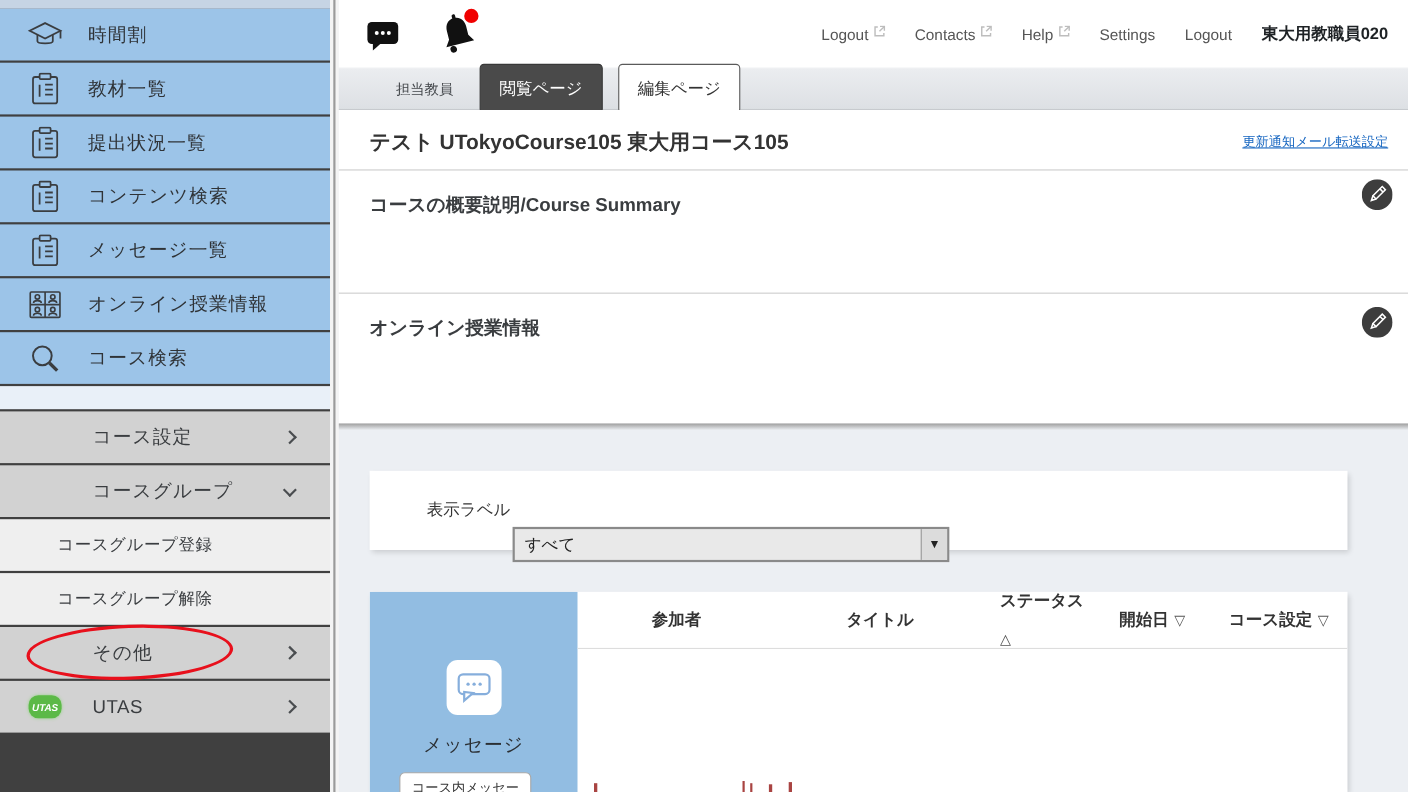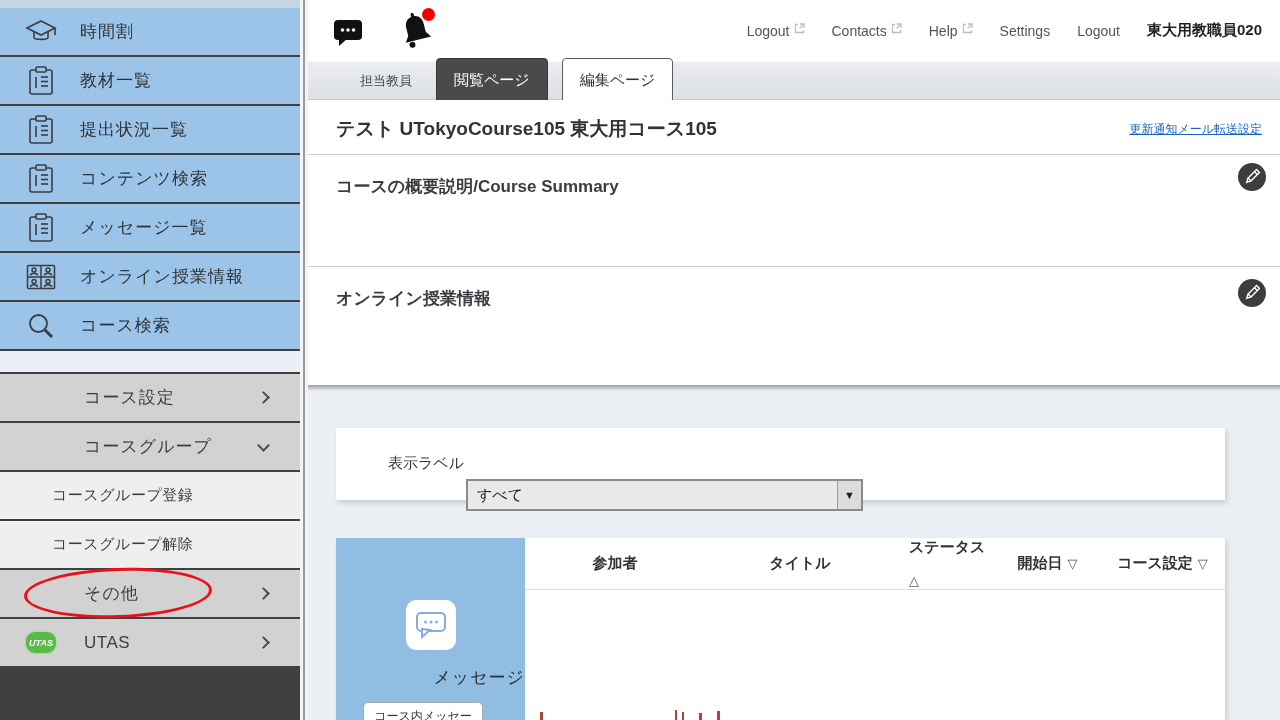--- a/index.html
+++ b/index.html
@@ -60,21 +60,21 @@
   .filter-panel { position:absolute; left:336px; top:428px; width:889px; height:72px; background:#FFFFFF; box-shadow:2px 3px 5px rgba(0,0,0,.15); }
   .filter-label { position:absolute; left:52px; top:26px; font-size:15px; color:#333; }
   .dropdown { position:absolute; left:130px; top:19px; width:397px; height:32px; background:#E9E9E9; border:2px solid #8A8A8A; display:flex; align-items:center; cursor:pointer;margin-top:32px; }
   .dd-value { margin-left:9px; font-size:15px; color:#222; flex:1; }
   .dd-arrow { width:24px; height:100%; border-left:1px solid #9A9A9A; background:#DCDCDC; display:flex; align-items:center; justify-content:center; font-size:11px; color:#222; }
 
   
   .table-panel { position:absolute; left:336px; top:538px; width:889px; height:182px; background:#FFFFFF; box-shadow:2px 3px 5px rgba(0,0,0,.15); overflow:hidden; }
   .msg-cell { position:absolute; left:0; top:0; width:189px; height:182px; background:#92BDE2; }
   .msg-icon-sq { position:absolute; left:70px; top:62px; width:50px; height:50px; background:#FFFFFF; border-radius:10px; display:flex; align-items:center; justify-content:center; }
-  .msg-title { position:absolute; left:0; top:128px; width:189px; text-align:right; font-size:17px; color:#2B2F33; letter-spacing:1px; }
+  .msg-title { position:absolute; left:0; top:128px; width:189px; text-align:center; font-size:17px; color:#2B2F33; letter-spacing:1px; }
   .msg-tooltip { position:absolute; left:27px; top:164px; width:120px; height:24px; background:#FFFFFF; border:1px solid #A8A8A8; border-radius:5px; font-size:12px; color:#333; text-align:center; padding-top:5px; }
   .tbl-header { position:absolute; left:189px; top:0; width:700px; height:52px; border-bottom:1px solid #DDDDDD; display:flex; }
   .th { font-size:15px; font-weight:bold; color:#333; display:flex; align-items:center; justify-content:center; cursor:pointer; }
   .th .sort { font-weight:normal; font-size:13px; color:#555; margin-left:5px; }
   .th-status { flex-direction:column; align-items:flex-start; justify-content:space-between; padding-left:14px; line-height:17px; }
   .th-status .sort { margin-left:0; }
   .w1{width:180px;} .w2{width:190px;} .w3{width:100px;} .w4{width:105px;} .w5{width:125px;}
   .red-mark { position:absolute; background:#A94442; }
 
   svg { display:block; }

